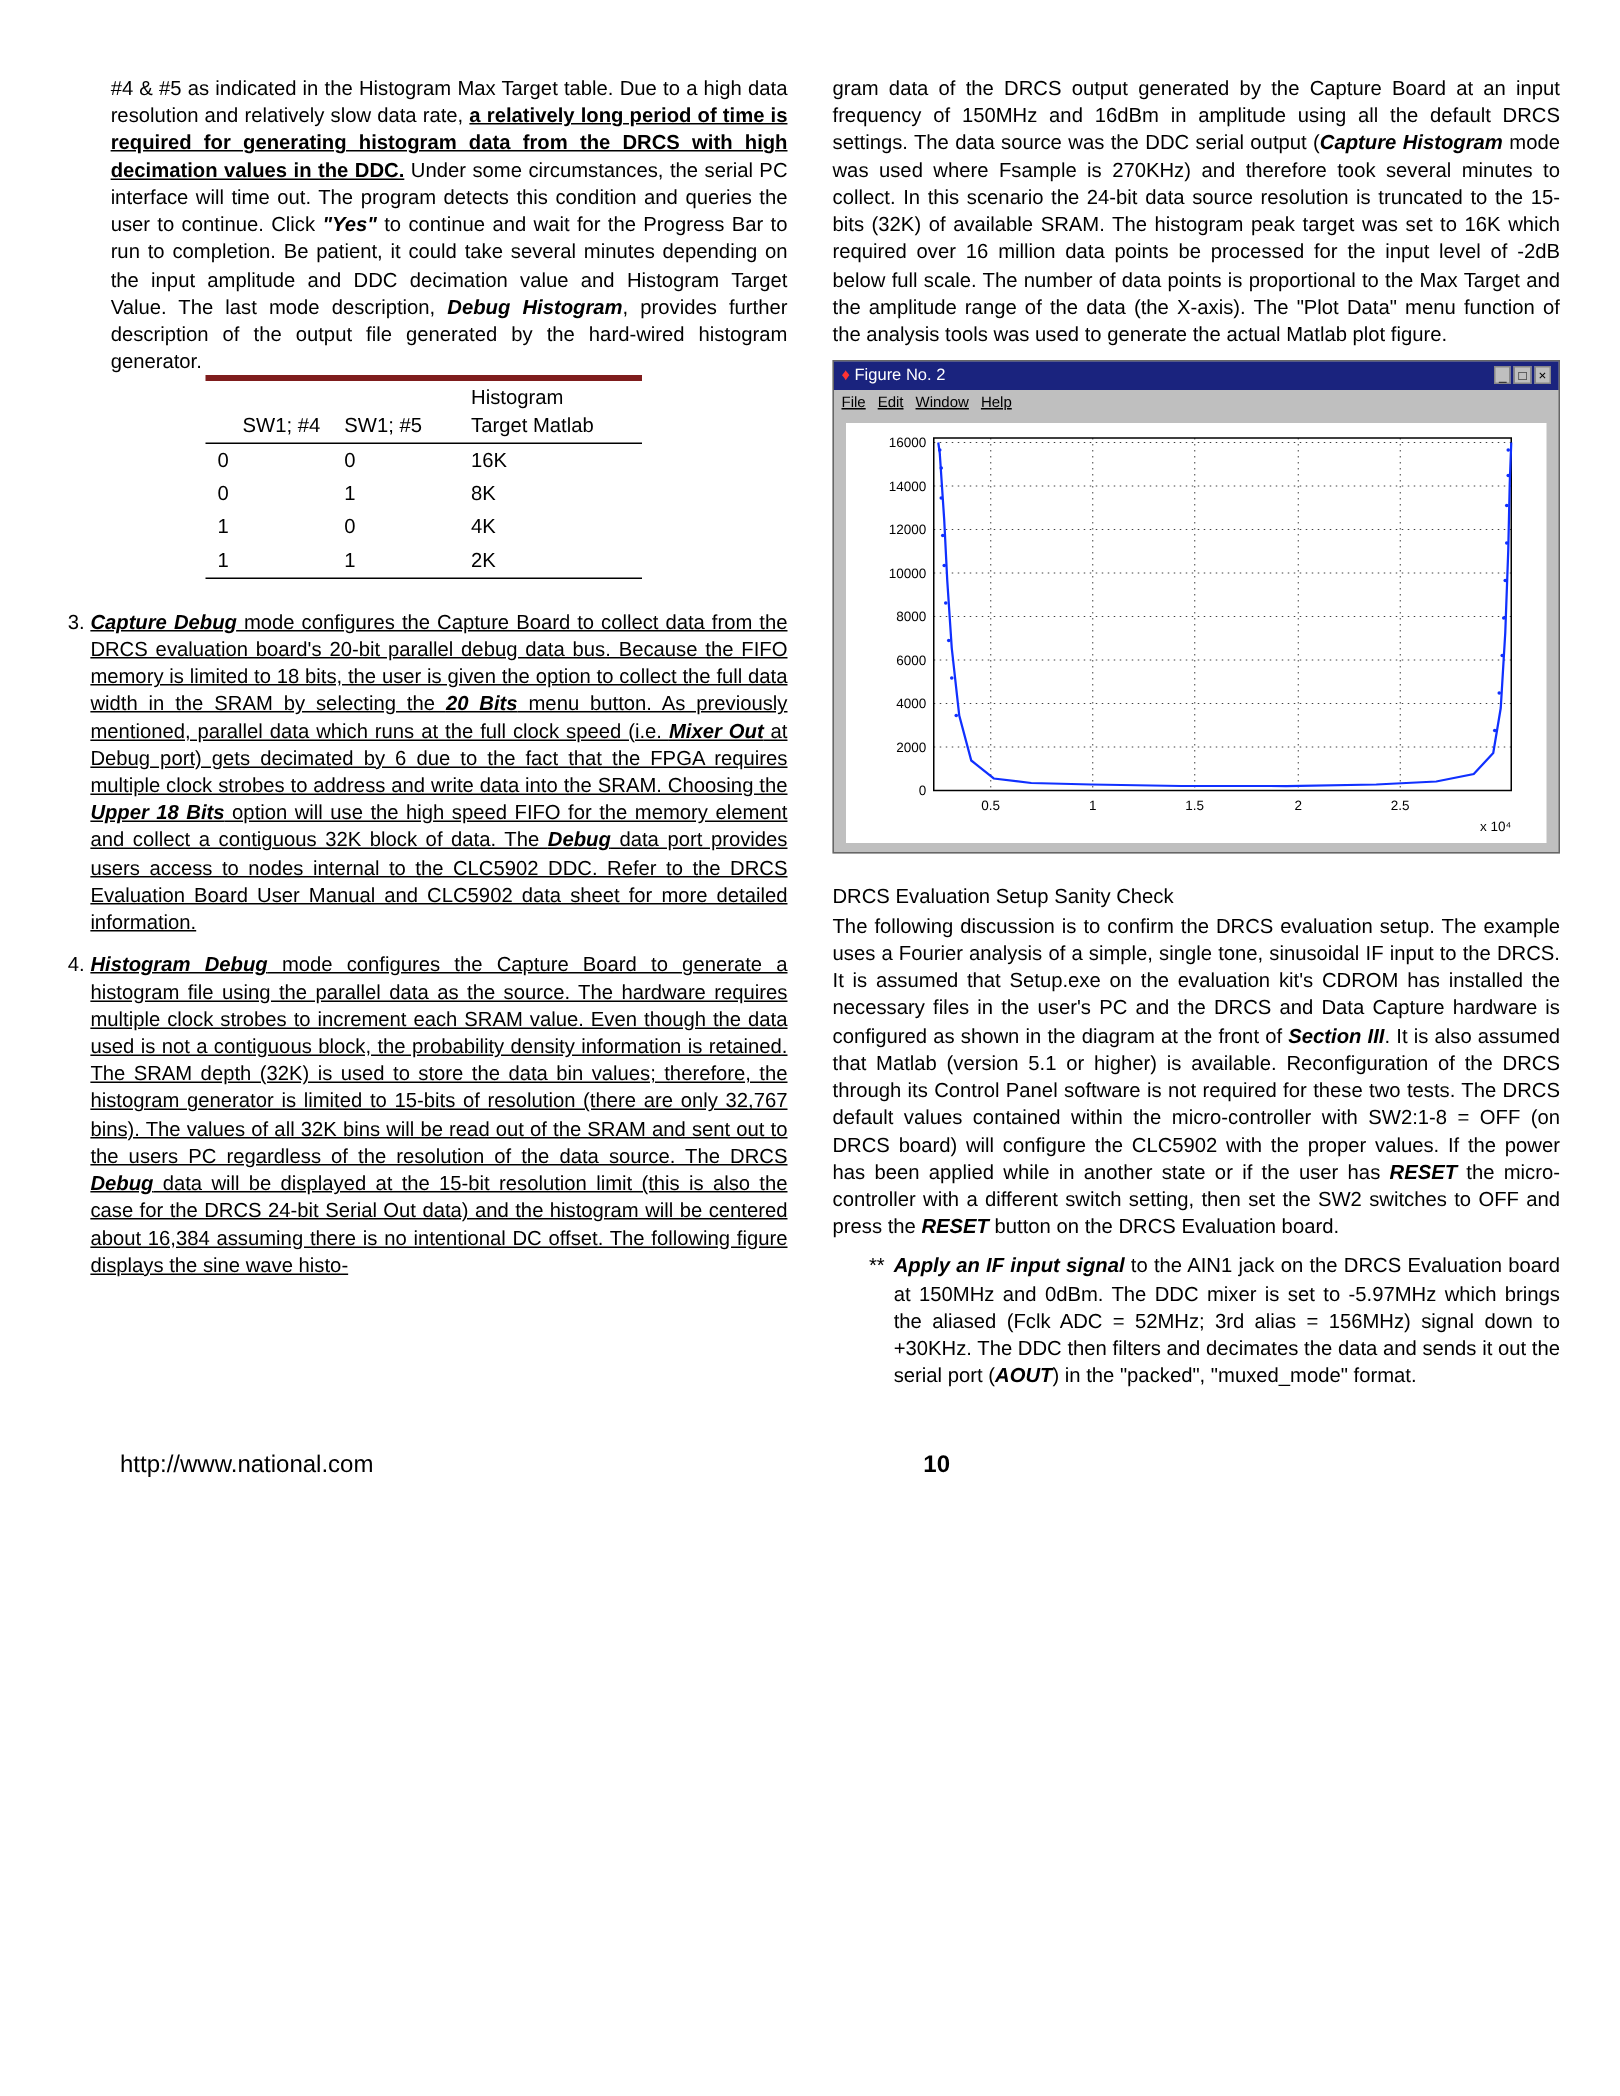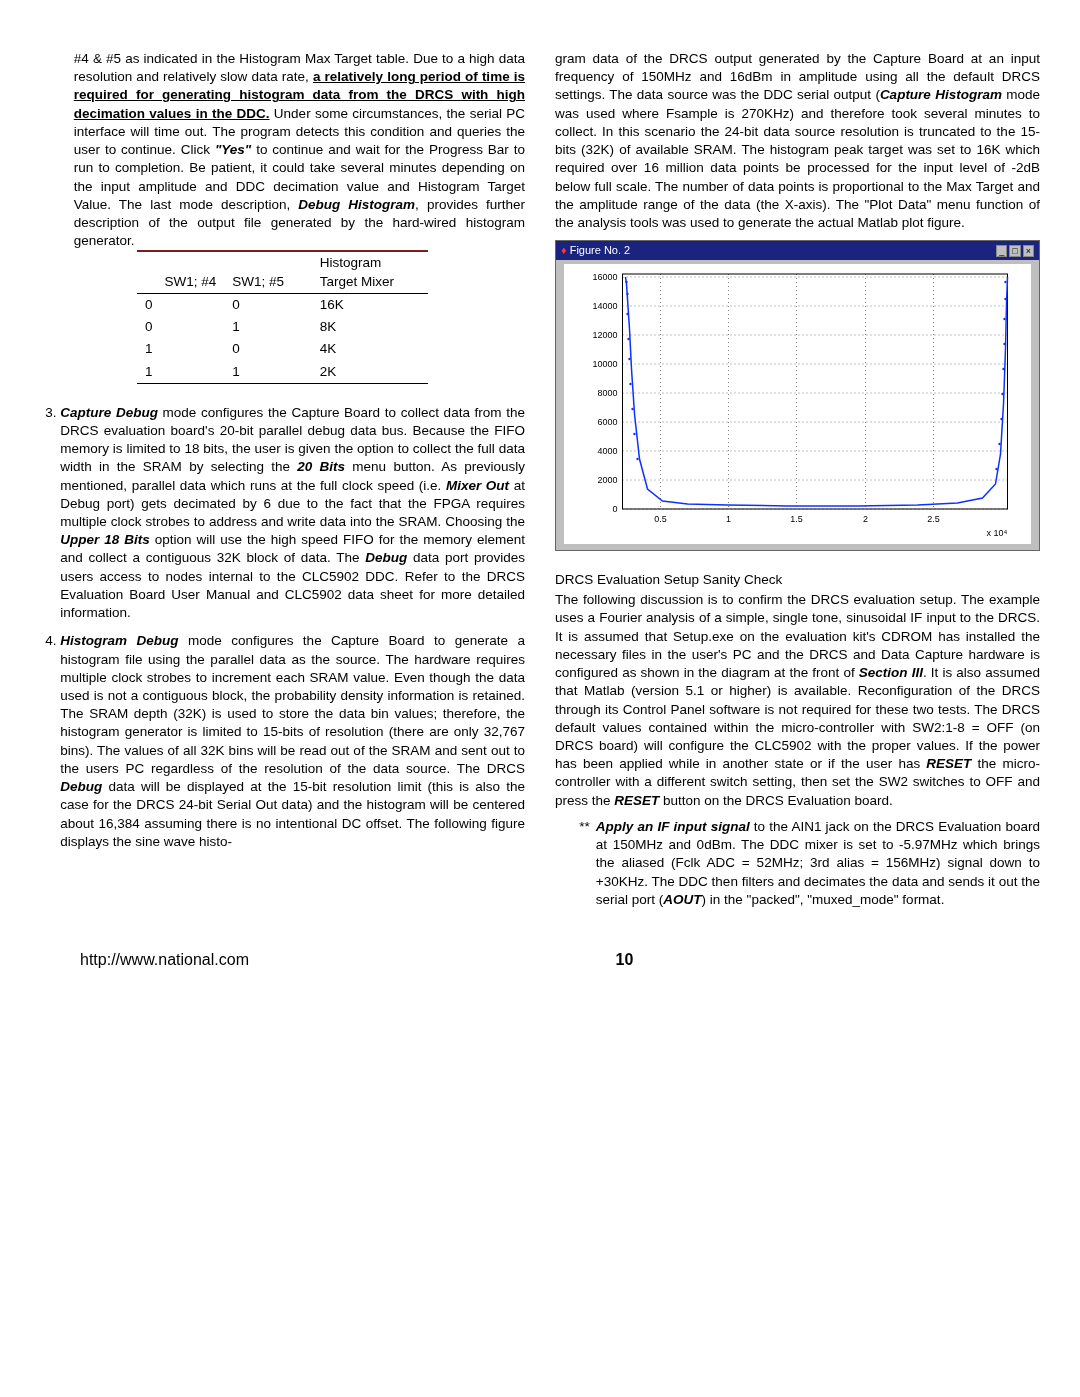--- a/index.html
+++ b/index.html
@@ -36,29 +36,30 @@
     text-align: left;
     font-weight: normal;
   }
   table.target thead tr th {
     border-bottom: 1px solid #000;
   }
   table.target tbody tr:last-child td {
     border-bottom: 1px solid #000;
   }
   table.target thead tr:first-child th {
-    border-top: 2px solid #7f1d1d;
+    border-top: 4px solid #7f1d1d;
   }
   ol.listflow {
     padding-left: 1.5em;
     margin: 0;
   }
   ol.listflow li {
     margin-bottom: 10px;
     text-align: justify;
+    text-decoration: underline;
   }
   .fig-wrap {
     margin: 8px 0 20px 0;
     border-radius: 32px;
   }
   .fig-window {
     border: 1px solid #666;
     background: #bfbfbf;
     padding: 0 0 6px 0;
   }
@@ -120,21 +121,21 @@
   <div class="col">
     <div style="padding-left: 2.5em;">
       <span>#4 &amp; #5 as indicated in the Histogram Max Target table. Due to a high data resolution and relatively slow data rate, </span><span class="u b">a relatively long period of time is required for generating histogram data from the DRCS with high decimation values in the DDC.</span><span> Under some circumstances, the serial PC interface will time out. The program detects this condition and queries the user to continue. Click </span><span class="bi">"Yes"</span><span> to continue and wait for the Progress Bar to run to completion. Be patient, it could take several minutes depending on the input amplitude and DDC decimation value and Histogram Target Value. The last mode description, </span><span class="bi">Debug Histogram</span><span>, provides further description of the output file generated by the hard-wired histogram generator.</span>
     </div>
 
     <table class="target">
       <thead>
         <tr>
           <th style="vertical-align:bottom;text-align:right;">SW1; #4</th>
           <th style="vertical-align:bottom;">SW1; #5</th>
-          <th><span>Histogram</span><br><span>Target Mixer</span></th>
+          <th><span>Histogram</span><br><span>Target Matlab</span></th>
         </tr>
       </thead>
       <tbody>
         <tr>
             <td>0</td>
             <td>0</td>
             <td>16K</td>
           </tr>
         <tr>
             <td>0</td>
@@ -169,20 +170,23 @@
       <span>gram data of the DRCS output generated by the Capture Board at an input frequency of 150MHz and 16dBm in amplitude using all the default DRCS settings. The data source was the DDC serial output (</span><span class="bi">Capture Histogram</span><span> mode was used where Fsample is 270KHz) and therefore took several minutes to collect. In this scenario the 24-bit data source resolution is truncated to the 15-bits (32K) of available SRAM. The histogram peak target was set to 16K which required over 16 million data points be processed for the input level of -2dB below full scale. The number of data points is proportional to the Max Target and the amplitude range of the data (the X-axis). The "Plot Data" menu function of the analysis tools was used to generate the actual Matlab plot figure.</span>
     </div>
 
     <div class="fig-wrap">
       <div class="fig-window">
         <div class="fig-title">
           <span><span style="color:#f33;">♦</span> <span>Figure No. 2</span></span>
           <span>
             <span class="wctrl">_</span><span class="wctrl">□</span><span class="wctrl">×</span>
           </span>
+        </div>
+        <div class="fig-menu">
+          <span>File</span><span>Edit</span><span>Window</span><span>Help</span>
         </div>
         <div class="plot-area">
           <svg viewBox="0 0 460 280">
             <rect x="55" y="10" width="385" height="235" fill="#fff" stroke="#000"></rect>
 
             <g stroke="#000" stroke-dasharray="1,3" stroke-width="0.5">
               <line x1="55" y1="245" x2="440" y2="245"></line>
               <line x1="55" y1="216" x2="440" y2="216"></line>
               <line x1="55" y1="187" x2="440" y2="187"></line>
               <line x1="55" y1="158" x2="440" y2="158"></line>

